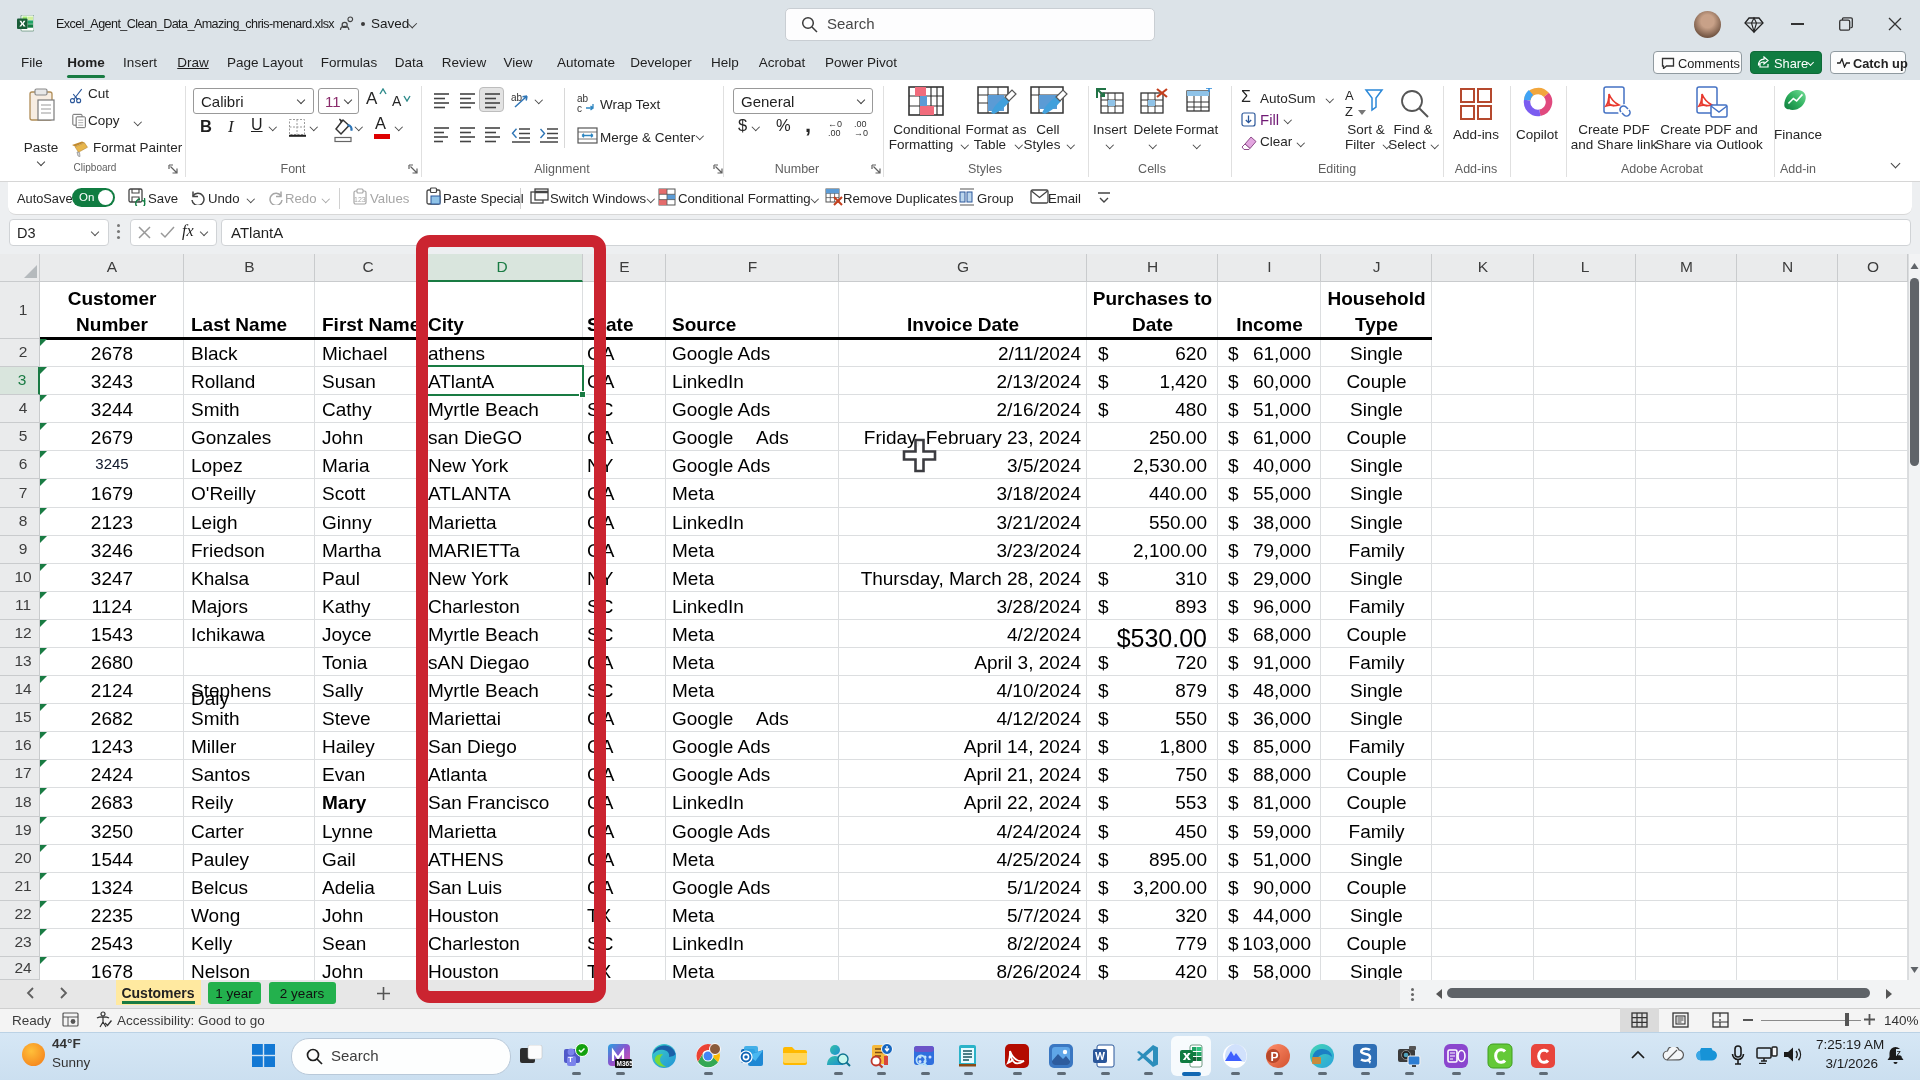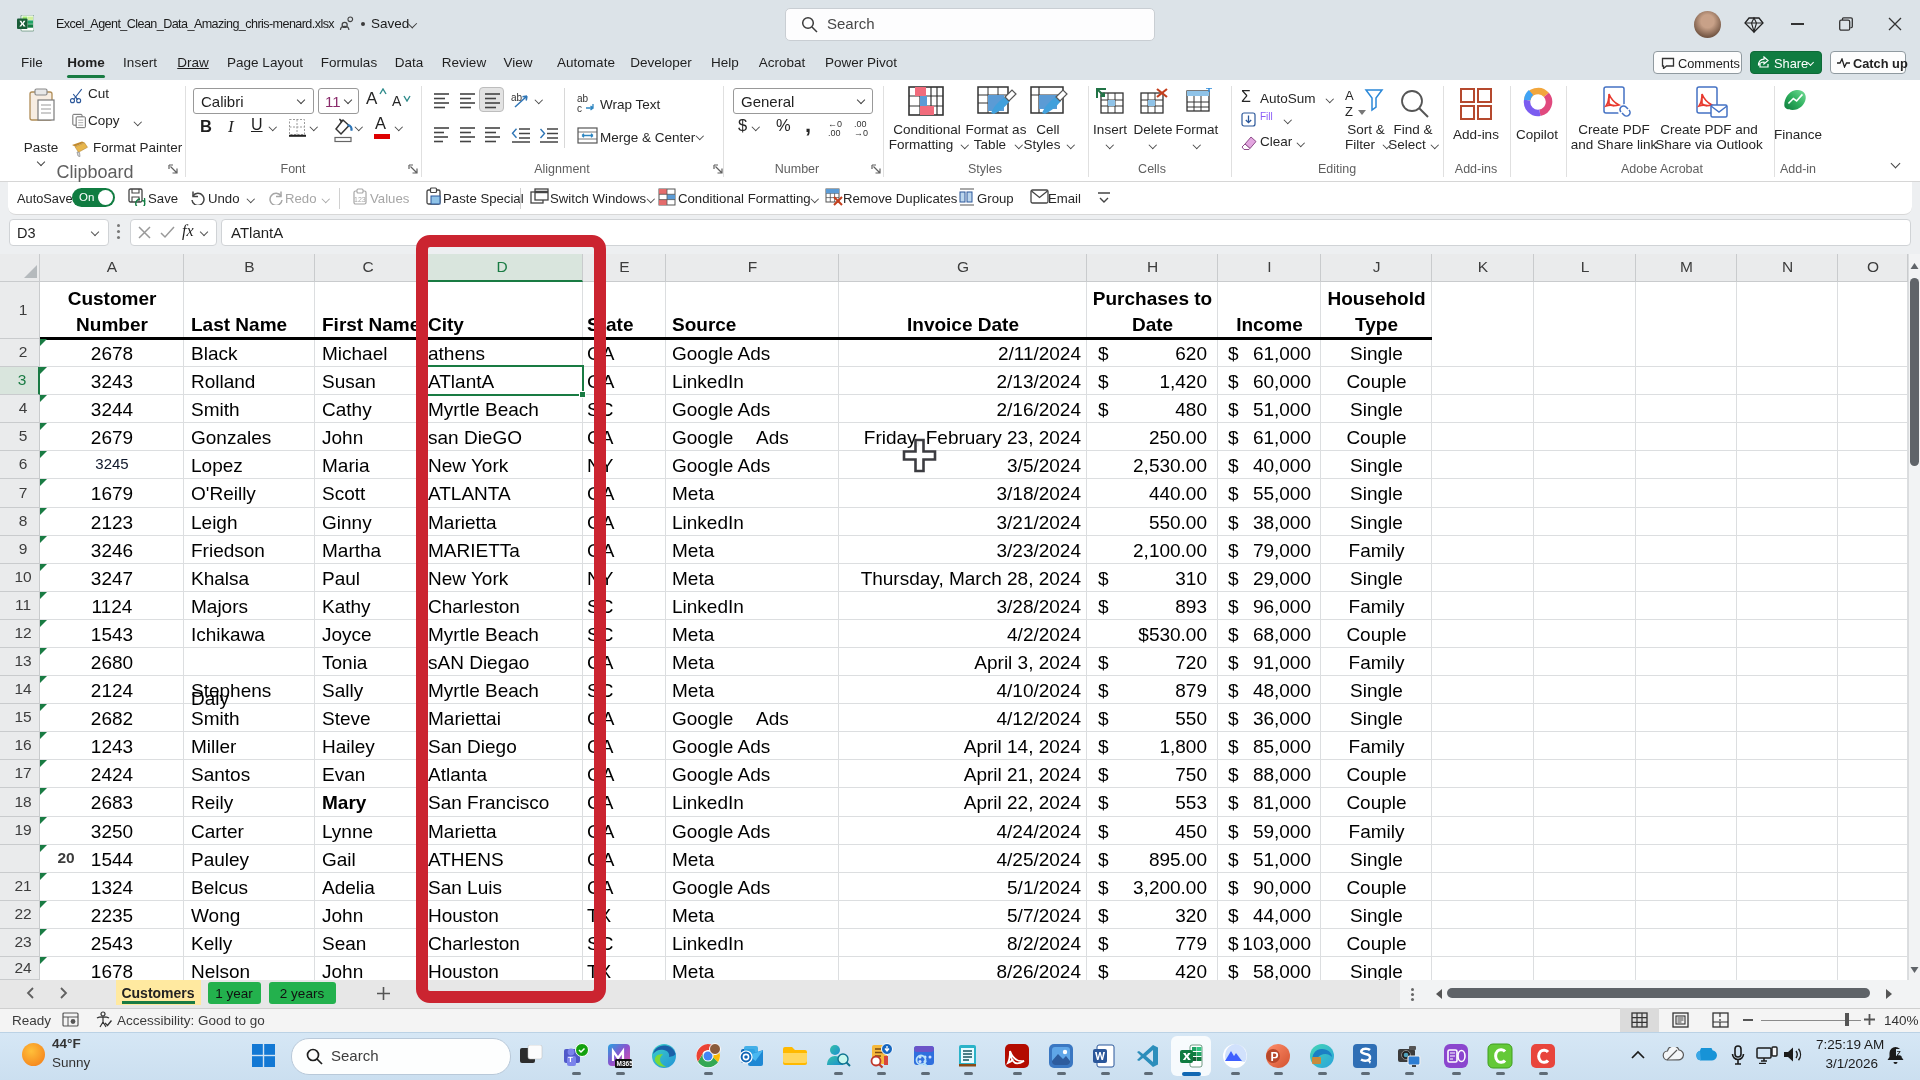--- a/index.html
+++ b/index.html
@@ -97,21 +97,21 @@
     <path d="M7.5 8h6 M7.5 11h6 M7.5 14h6" stroke="#9a9a9a" stroke-width="1"></path>
   </svg>
 <div style="position:absolute;left:88px;top:113px;font-size:13.5px;color:#262626;font-weight:400;white-space:nowrap;">Copy</div>
 <div style="position:absolute;left:135px;top:119px;width:5.5px;height:5.5px;border-right:1.6px solid #444;border-bottom:1.6px solid #444;transform:rotate(45deg)"></div>
 <svg style="position:absolute;left:70px;top:140px;" width="20" height="18" viewBox="0 0 20 18">
     <path d="M2 5 l10-3.5 2.5 1 -9.5 4z" fill="#C28A2D"></path>
     <path d="M5 6.8 l9.5-4 3 4.5 -9 5z" fill="#E8B64C" stroke="#a87b28" stroke-width="0.5"></path>
     <path d="M7 12 l2.5 0.5 0.5 4 -2-0.5z" fill="#D9D9D9" stroke="#8a8a8a" stroke-width="0.7"></path>
   </svg>
 <div style="position:absolute;left:93px;top:140px;font-size:13.5px;color:#262626;font-weight:400;white-space:nowrap;">Format Painter</div>
-<div style="position:absolute;left:95px;top:162px;transform:translateX(-50%);font-size:18px;color:#5f5f5f;font-weight:400;white-space:nowrap;">Clipboard</div>
+<div style="position:absolute;left:95px;top:162px;transform:translateX(-50%);font-size:10px;color:#5f5f5f;font-weight:400;white-space:nowrap;">Clipboard</div>
 <svg style="position:absolute;left:167px;top:163px;" width="12" height="12" viewBox="0 0 12 12">
     <path d="M2 2 h4 M2 2 v4 M3.5 3.5 L9 9 M10 5.5 v4.5 h-4.5 M10 10 l-2.5-2.5" stroke="#5f5f5f" stroke-width="1.2" fill="none"></path>
   </svg>
 <div style="position:absolute;left:185px;top:86px;width:1px;height:91px;background:#E0E0E0"></div>
 <div style="position:absolute;left:193px;top:88px;width:121px;height:26px;background:#fff;border:1px solid #999;border-radius:3px"></div>
 <div style="position:absolute;left:201px;top:93px;font-size:15px;color:#1f1f1f;font-weight:400;white-space:nowrap;">Calibri</div>
 <div style="position:absolute;left:298px;top:97px;width:6px;height:6px;border-right:1.6px solid #444;border-bottom:1.6px solid #444;transform:rotate(45deg)"></div>
 <div style="position:absolute;left:318px;top:88px;width:41px;height:26px;background:#fff;border:1px solid #999;border-radius:3px"></div>
 <div style="position:absolute;left:325px;top:93px;font-size:15px;color:#8A2B6B;font-weight:400;white-space:nowrap;">11</div>
 <div style="position:absolute;left:345px;top:97px;width:6px;height:6px;border-right:1.6px solid #444;border-bottom:1.6px solid #444;transform:rotate(45deg)"></div>
@@ -297,21 +297,21 @@
 <div style="position:absolute;left:1194px;top:142px;width:5.5px;height:5.5px;border-right:1.6px solid #444;border-bottom:1.6px solid #444;transform:rotate(45deg)"></div>
 <div style="position:absolute;left:1152px;top:162px;transform:translateX(-50%);font-size:12.5px;color:#5f5f5f;font-weight:400;white-space:nowrap;">Cells</div>
 <div style="position:absolute;left:1231px;top:86px;width:1px;height:91px;background:#E0E0E0"></div>
 <div style="position:absolute;left:1241px;top:88px;font-size:16px;color:#262626;font-weight:400;white-space:nowrap;">Σ</div>
 <div style="position:absolute;left:1260px;top:91px;font-size:13.5px;color:#262626;font-weight:400;white-space:nowrap;">AutoSum</div>
 <div style="position:absolute;left:1327px;top:96px;width:5.5px;height:5.5px;border-right:1.6px solid #444;border-bottom:1.6px solid #444;transform:rotate(45deg)"></div>
 <svg style="position:absolute;left:1241px;top:112px;" width="15" height="15" viewBox="0 0 15 15">
     <rect x="1" y="1" width="13" height="13" rx="2" fill="none" stroke="#2B579A" stroke-width="1.2"></rect>
     <path d="M7.5 3.5 v7 M4.8 8 l2.7 2.7 2.7-2.7" stroke="#2B579A" stroke-width="1.3" fill="none"></path>
   </svg>
-<div style="position:absolute;left:1260px;top:111px;font-size:10px;color:#8b5cf6;font-weight:400;white-space:nowrap;">Fill</div>
+<div style="position:absolute;left:1260px;top:111px;font-size:15px;color:#701a75;font-weight:400;white-space:nowrap;">Fill</div>
 <div style="position:absolute;left:1285px;top:117px;width:5.5px;height:5.5px;border-right:1.6px solid #444;border-bottom:1.6px solid #444;transform:rotate(45deg)"></div>
 <svg style="position:absolute;left:1240px;top:135px;" width="17" height="15" viewBox="0 0 17 15">
     <path d="M5 9 L11 2 l5 4.5 -6 7z" fill="#E3A6E0" stroke="#8e4d8a" stroke-width="1"></path>
     <path d="M5 9 l5 4.5 -1 1 H4 l-2-2.5z" fill="#fff" stroke="#8e4d8a" stroke-width="1"></path>
   </svg>
 <div style="position:absolute;left:1260px;top:134px;font-size:13.5px;color:#262626;font-weight:400;white-space:nowrap;">Clear</div>
 <div style="position:absolute;left:1298px;top:140px;width:5.5px;height:5.5px;border-right:1.6px solid #444;border-bottom:1.6px solid #444;transform:rotate(45deg)"></div>
 <svg style="position:absolute;left:1344px;top:86px;" width="40" height="34" viewBox="0 0 40 34">
     <text x="1" y="14" font-size="13" fill="#262626">A</text>
     <text x="1" y="30" font-size="13" fill="#262626">Z</text>
@@ -539,21 +539,21 @@
 <div style="position:absolute;left:23px;top:708.0px;transform:translateX(-50%);font-size:15.5px;color:#3d3d3d;font-weight:400;white-space:nowrap;">15</div>
 <div style="position:absolute;left:0px;top:732px;width:40px;height:28px;background:#EAEBEC;border-bottom:1px solid #C9CBCD;border-right:1px solid #C9CBCD"></div>
 <div style="position:absolute;left:23px;top:736.0px;transform:translateX(-50%);font-size:15.5px;color:#3d3d3d;font-weight:400;white-space:nowrap;">16</div>
 <div style="position:absolute;left:0px;top:760px;width:40px;height:28px;background:#EAEBEC;border-bottom:1px solid #C9CBCD;border-right:1px solid #C9CBCD"></div>
 <div style="position:absolute;left:23px;top:764.0px;transform:translateX(-50%);font-size:15.5px;color:#3d3d3d;font-weight:400;white-space:nowrap;">17</div>
 <div style="position:absolute;left:0px;top:788px;width:40px;height:29px;background:#EAEBEC;border-bottom:1px solid #C9CBCD;border-right:1px solid #C9CBCD"></div>
 <div style="position:absolute;left:23px;top:792.5px;transform:translateX(-50%);font-size:15.5px;color:#3d3d3d;font-weight:400;white-space:nowrap;">18</div>
 <div style="position:absolute;left:0px;top:817px;width:40px;height:28px;background:#EAEBEC;border-bottom:1px solid #C9CBCD;border-right:1px solid #C9CBCD"></div>
 <div style="position:absolute;left:23px;top:821.0px;transform:translateX(-50%);font-size:15.5px;color:#3d3d3d;font-weight:400;white-space:nowrap;">19</div>
 <div style="position:absolute;left:0px;top:845px;width:40px;height:28px;background:#EAEBEC;border-bottom:1px solid #C9CBCD;border-right:1px solid #C9CBCD"></div>
-<div style="position:absolute;left:23px;top:849.0px;transform:translateX(-50%);font-size:15.5px;color:#3d3d3d;font-weight:700;white-space:nowrap;margin-left:43px;">20</div>
+<div style="position:absolute;left:23px;top:849.0px;transform:translateX(-50%);font-size:15.5px;color:#3d3d3d;font-weight:400;white-space:nowrap;">20</div>
 <div style="position:absolute;left:0px;top:873px;width:40px;height:28px;background:#EAEBEC;border-bottom:1px solid #C9CBCD;border-right:1px solid #C9CBCD"></div>
 <div style="position:absolute;left:23px;top:877.0px;transform:translateX(-50%);font-size:15.5px;color:#3d3d3d;font-weight:400;white-space:nowrap;">21</div>
 <div style="position:absolute;left:0px;top:901px;width:40px;height:28px;background:#EAEBEC;border-bottom:1px solid #C9CBCD;border-right:1px solid #C9CBCD"></div>
 <div style="position:absolute;left:23px;top:905.0px;transform:translateX(-50%);font-size:15.5px;color:#3d3d3d;font-weight:400;white-space:nowrap;">22</div>
 <div style="position:absolute;left:0px;top:929px;width:40px;height:28px;background:#EAEBEC;border-bottom:1px solid #C9CBCD;border-right:1px solid #C9CBCD"></div>
 <div style="position:absolute;left:23px;top:933.0px;transform:translateX(-50%);font-size:15.5px;color:#3d3d3d;font-weight:400;white-space:nowrap;">23</div>
 <div style="position:absolute;left:0px;top:957px;width:40px;height:23px;background:#EAEBEC;border-bottom:1px solid #C9CBCD;border-right:1px solid #C9CBCD"></div>
 <div style="position:absolute;left:23px;top:958.5px;transform:translateX(-50%);font-size:15.5px;color:#3d3d3d;font-weight:400;white-space:nowrap;">24</div>
 <div style="position:absolute;left:183px;top:282px;width:1px;height:698px;background:#DCDEE0"></div>
 <div style="position:absolute;left:314px;top:282px;width:1px;height:698px;background:#DCDEE0"></div>
@@ -733,21 +733,21 @@
 <div style="position:absolute;left:1218px;top:596px;width:93px;text-align:right;font-size:19px;color:#000">96,000</div>
 <div style="position:absolute;left:1376.5px;top:596px;transform:translateX(-50%);font-size:19px;color:#000;font-weight:400;white-space:nowrap;">Family</div>
 <div style="position:absolute;left:40px;top:620px;width:0;height:0;border-top:7px solid #197B43;border-right:7px solid transparent"></div>
 <div style="position:absolute;left:112.0px;top:624px;transform:translateX(-50%);font-size:19px;color:#000;font-weight:400;white-space:nowrap;">1543</div>
 <div style="position:absolute;left:191px;top:624px;font-size:19px;color:#000;font-weight:400;white-space:nowrap;">Ichikawa</div>
 <div style="position:absolute;left:322px;top:624px;font-size:19px;color:#000;font-weight:400;white-space:nowrap;">Joyce</div>
 <div style="position:absolute;left:428px;top:624px;font-size:19px;color:#000;font-weight:400;white-space:nowrap;">Myrtle Beach</div>
 <div style="position:absolute;left:587px;top:624px;font-size:19px;color:#000;font-weight:400;white-space:nowrap;">SC</div>
 <div style="position:absolute;left:672px;top:624px;font-size:19px;color:#000;font-weight:400;white-space:nowrap;">Meta</div>
 <div style="position:absolute;left:839px;top:624px;width:242px;text-align:right;font-size:19px;color:#000">4/2/2024</div>
-<div style="position:absolute;left:1087px;top:624px;width:120px;text-align:right;font-size:19px;color:#000">$530.00</div>
+<div style="position:absolute;left:1087px;top:624px;width:120px;text-align:right;font-size:25px;color:#000">$530.00</div>
 <div style="position:absolute;left:1228px;top:624px;font-size:19px;color:#000;font-weight:400;white-space:nowrap;">$</div>
 <div style="position:absolute;left:1218px;top:624px;width:93px;text-align:right;font-size:19px;color:#000">68,000</div>
 <div style="position:absolute;left:1376.5px;top:624px;transform:translateX(-50%);font-size:19px;color:#000;font-weight:400;white-space:nowrap;">Couple</div>
 <div style="position:absolute;left:40px;top:648px;width:0;height:0;border-top:7px solid #197B43;border-right:7px solid transparent"></div>
 <div style="position:absolute;left:112.0px;top:652px;transform:translateX(-50%);font-size:19px;color:#000;font-weight:400;white-space:nowrap;">2680</div>
 <div style="position:absolute;left:191px;top:688px;font-size:19px;color:#000;font-weight:400;white-space:nowrap;">Daly</div>
 <div style="position:absolute;left:322px;top:652px;font-size:19px;color:#000;font-weight:400;white-space:nowrap;">Tonia</div>
 <div style="position:absolute;left:428px;top:652px;font-size:19px;color:#000;font-weight:400;white-space:nowrap;">sAN Diegao</div>
 <div style="position:absolute;left:587px;top:652px;font-size:19px;color:#000;font-weight:400;white-space:nowrap;">CA</div>
 <div style="position:absolute;left:672px;top:652px;font-size:19px;color:#000;font-weight:400;white-space:nowrap;">Meta</div>

